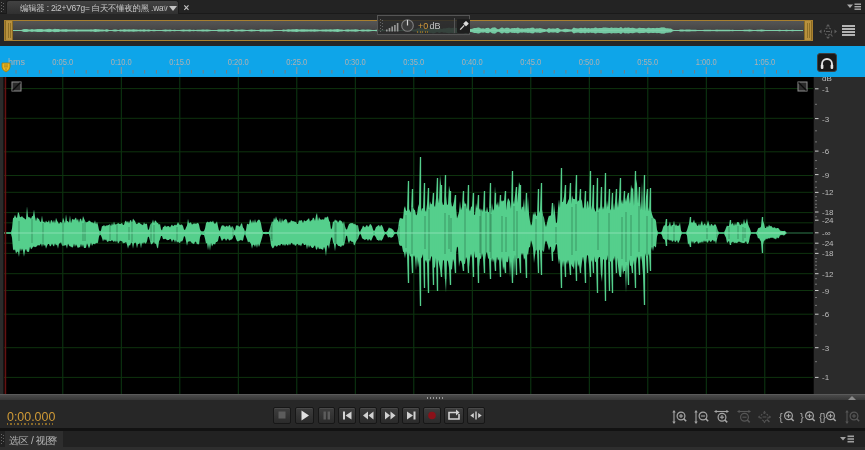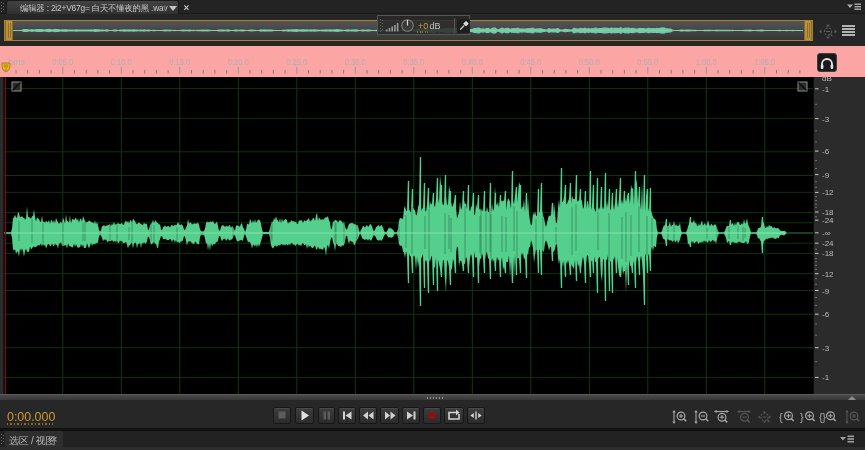--- a/index.html
+++ b/index.html
@@ -14,21 +14,21 @@
 
 #strip { left:4px; top:20px; width:809px; height:21px; border:1px solid #a9802f;
   background:linear-gradient(#555555,#353535); }
 .handle { position:absolute; top:0; width:8px; height:19px; background:#b8913e;
   border-left:1px solid #8a6a22; border-right:1px solid #8a6a22; }
 .handle i { position:absolute; top:2px; bottom:2px; width:1px; background:#8f6f26; }
 
 #hud { left:377px; top:15px; width:93px; height:20px; background:rgba(40,40,40,0.84);
   border:1px solid #555; }
 
-#ruler { left:0; top:46px; width:865px; height:31px; background:#fca5a5; }
+#ruler { left:0; top:46px; width:865px; height:31px; background:#0ea5e9; }
 
 #wavebg { left:4px; top:77px; width:809px; height:317px; background:#000; }
 #leftmargin { left:0; top:77px; width:4px; height:317px; background:#2b2b2b; border-right:1px solid #151515; }
 #dbruler { left:813px; top:77px; width:52px; height:317px; background:#2b2b2b; border-left:1px solid #0c0c0c; }
 
 #hscroll { left:0; top:394px; width:865px; height:6px; background:linear-gradient(#4a4a4a,#373737); border-top:1px solid #5a5a5a; }
 
 #transport { left:0; top:400px; width:865px; height:29px; background:#272727; }
 #timetxt { left:7px; top:9px; font-size:13.5px; color:#cf9a36; transform:scaleX(0.92); transform-origin:0 0; white-space:nowrap; }
 #timedots { left:7px; top:22.5px; width:46px; height:2px;

